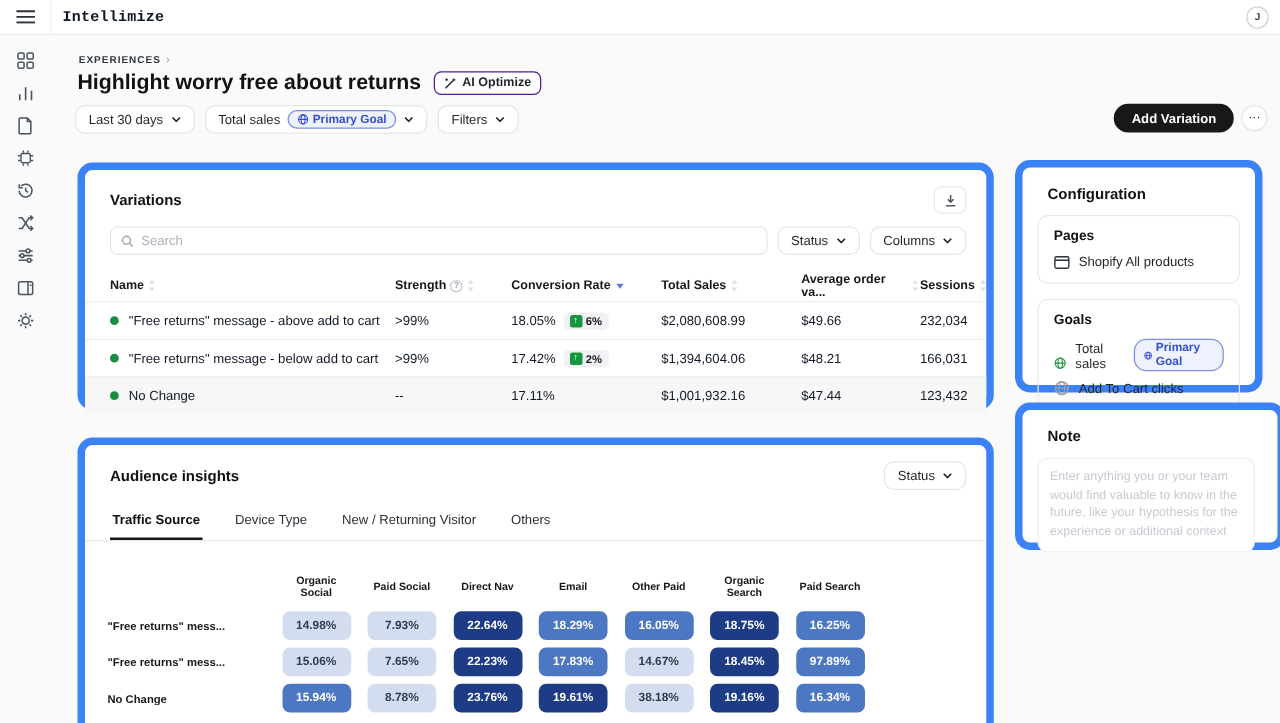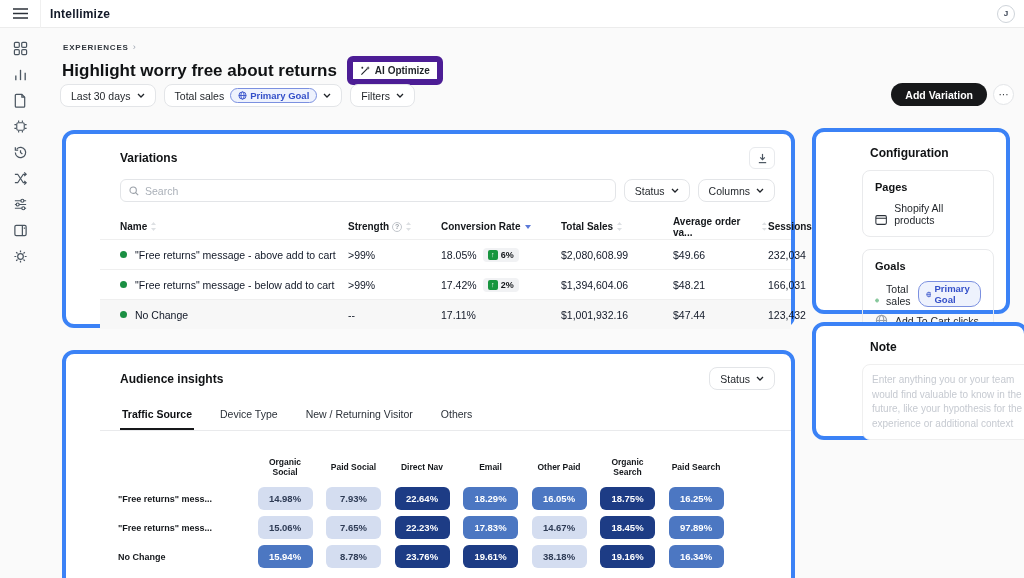--- a/index.html
+++ b/index.html
@@ -4,51 +4,51 @@
 <style>
   * { margin:0; padding:0; box-sizing:border-box; }
   html,body { width:1024px; height:578px; overflow:hidden; background:#fafafa;
     font-family:"Liberation Sans", sans-serif; color:#111827; }
   svg { display:block; }
 
   
   .topbar { position:absolute; left:0; top:0; width:1024px; height:28px; background:#fff;
     border-bottom:1px solid #ececec; display:flex; align-items:center; z-index:20; }
   .hamburger { width:40px; height:28px; display:flex; align-items:center; justify-content:center; cursor:pointer; }
-  .logo { font-size:12px; font-weight:700; letter-spacing:.2px; padding-left:9px; border-left:1px solid #f0f0f0; height:28px; display:flex; align-items:center; }
+  .logo { font-size:12px; font-weight:700; letter-spacing:.2px; padding-left:9px; border-left:1px solid #f0f0f0; height:28px; display:flex; align-items:center;font-family:Liberation Mono, monospace; }
   .topbar-spacer { flex:1; }
   .avatar { width:18px; height:18px; border-radius:50%; border:1px solid #cfd4da; background:#fff;
     font-size:8px; font-weight:700; color:#374151; display:flex; align-items:center; justify-content:center; margin-right:9px; }
 
   
   .sidebar { position:absolute; left:0; top:28px; width:40px; bottom:0; display:flex; flex-direction:column;
     align-items:center; padding-top:12px; gap:10px; }
   .side-item { width:24px; height:16px; display:flex; align-items:center; justify-content:center; cursor:pointer; }
 
   
   .breadcrumb { position:absolute; left:63px; top:42px; font-size:8px; font-weight:700; letter-spacing:.8px;
     color:#30363d; display:flex; align-items:center; gap:4px; cursor:pointer; }
   .breadcrumb .crumb-chev { color:#9ca3af; font-size:9px; font-weight:400; }
   .title-row { position:absolute; left:62px; top:56px; display:flex; align-items:center; gap:10px; }
   .page-title { font-size:17px; font-weight:700; color:#101214; }
-  .ai-badge { background:#fff; border:6px solid #4c1d95; border-radius:6px; padding:3px 7px;
+  .ai-badge { background:#fff; border:1px solid #4c1d95; border-radius:6px; padding:3px 7px;
     font-size:10px; font-weight:700; color:#1f2328; display:flex; align-items:center; gap:4px; }
   .filter-row { position:absolute; left:60px; top:84px; display:flex; gap:8px; }
   .pill-btn { background:#fff; border:1px solid #e3e5e8; border-radius:8px; height:23px; padding:0 10px;
     font-size:10.5px; color:#1f2328; display:flex; align-items:center; gap:6px; cursor:pointer; }
   .goal-chip { border:1px solid #7b90e0; background:#eef2fd; color:#3450c9; border-radius:10px;
     padding:1px 7px; font-size:9.5px; font-weight:700; display:flex; align-items:center; gap:3px; }
   .header-actions { position:absolute; right:10px; top:83px; display:flex; align-items:center; gap:6px; }
   .add-variation { background:#17181a; color:#fff; border:none; border-radius:13px; height:23px; padding:0 14px;
     font-size:10.5px; font-weight:700; cursor:pointer; }
   .more-btn { width:21px; height:21px; border-radius:50%; background:#fff; border:1px solid #e3e5e8;
     font-size:10px; color:#1f2328; display:flex; align-items:center; justify-content:center; cursor:pointer; line-height:0; }
 
   
-  .card { position:absolute; background:#fff; border:4px solid #3b82f6; border-radius:12px;padding-left:34px; }
+  .card { position:absolute; background:#fff; border:6px solid #3b82f6; border-radius:12px; }
   .card-variations { left:62px; top:130px; width:733px; height:198px; }
   .card-audience  { left:62px; top:350px; width:733px; height:300px; }
   .card-config    { left:812px; top:128px; width:198px; height:186px; }
   .card-note      { left:812px; top:322px; width:216px; height:118px; }
 
   .card-head { display:flex; align-items:center; justify-content:space-between; padding:13px 16px 8px 20px; }
   .card-title { font-size:12px; font-weight:700; color:#101214; }
   .icon-btn { width:26px; height:22px; background:#fff; border:1px solid #e8eaed; border-radius:6px;
     display:flex; align-items:center; justify-content:center; cursor:pointer; }
 

